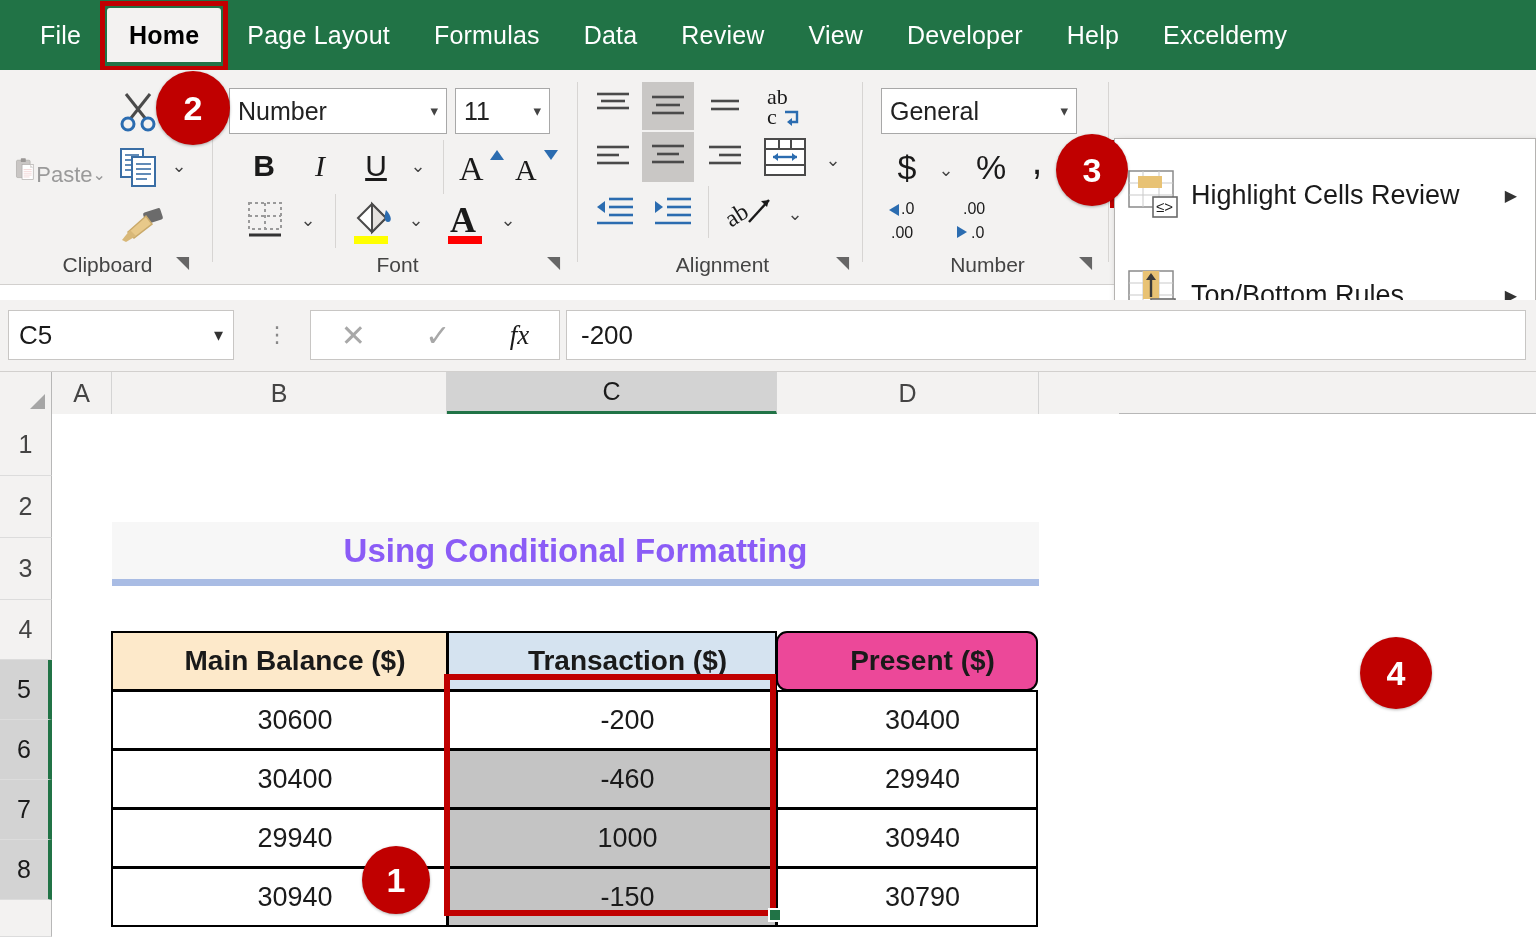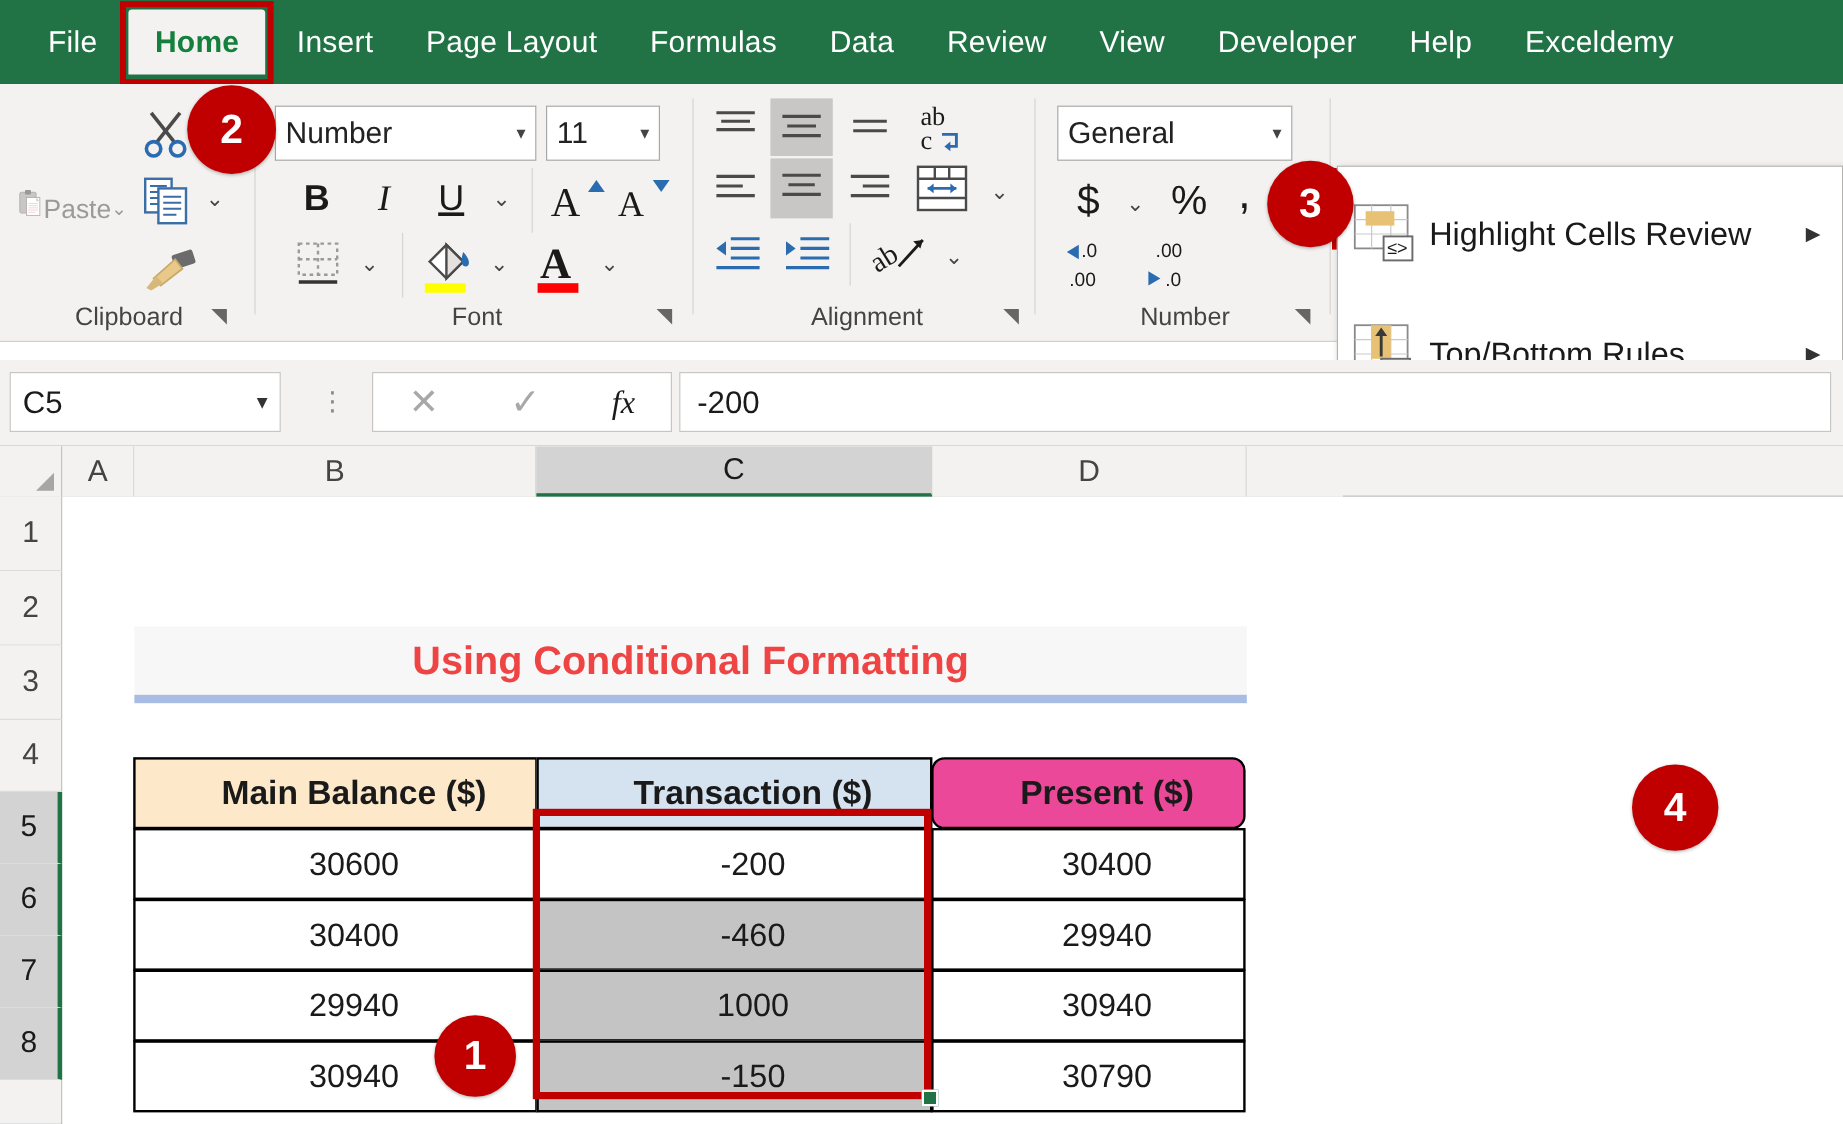--- a/index.html
+++ b/index.html
@@ -17,21 +17,21 @@
     background: #217346;
     display: flex; align-items: center;
   }
   .tab {
     color: #ffffff; font-size: 25px; padding: 0 22px; height: 54px;
     display: flex; align-items: center; white-space: nowrap;
     letter-spacing: .2px;
   }
   .tab.first { margin-left: 18px; }
   .tab.active {
-    background: #f3f2f1; color: #15803d; font-weight: bold;
+    background: #f3f2f1; color: #000000; font-weight: bold;
     border-radius: 3px 3px 0 0;
   }
   .tab-active-wrap {
     position: relative; margin: 0 4px;
   }
   .tab-hl {
     position: absolute; left: -7px; top: -7px; right: -7px; bottom: -9px;
     border: 5px solid #c00000; pointer-events: none;
   }
 
@@ -167,21 +167,21 @@
   }
   .rh.sel { background: #d3d3d3; color: #1a1a1a; border-right: 4px solid #217346; }
 
   
   .sheet { position: absolute; left: 52px; top: 42px; width: 1484px; height: 523px; background: #fff; }
 
   .title-cell {
     position: absolute; left: 60px; top: 108px; width: 927px; height: 64px;
     background: #f7f7f7;
     display: flex; align-items: center; justify-content: center;
-    font-size: 33px; font-weight: bold; color: #ef4444;
+    font-size: 33px; font-weight: bold; color: #8b5cf6;
     border-bottom: 7px solid #a9bce4;
   }
 
   
   .tbl { position: absolute; left: 60px; top: 218px; width: 927px; }
   .trow { display: flex; }
   .tcell {
     border: 2px solid #000; margin: -1px 0 0 -1px;
     display: flex; align-items: center; justify-content: center;
     font-size: 27px; color: #1a1a1a; height: 60px; padding-left: 31px;
@@ -223,21 +223,20 @@
 <body>
 
 <div id="app">
 
   <div class="tabbar">
     <div class="tab first">File</div>
     <div class="tab-active-wrap">
       <div class="tab active">Home</div>
       <div class="tab-hl"></div>
     </div>
-    <div class="tab">Insert</div>
     <div class="tab">Page Layout</div>
     <div class="tab">Formulas</div>
     <div class="tab">Data</div>
     <div class="tab">Review</div>
     <div class="tab">View</div>
     <div class="tab">Developer</div>
     <div class="tab">Help</div>
     <div class="tab">Exceldemy</div>
   </div>
 

